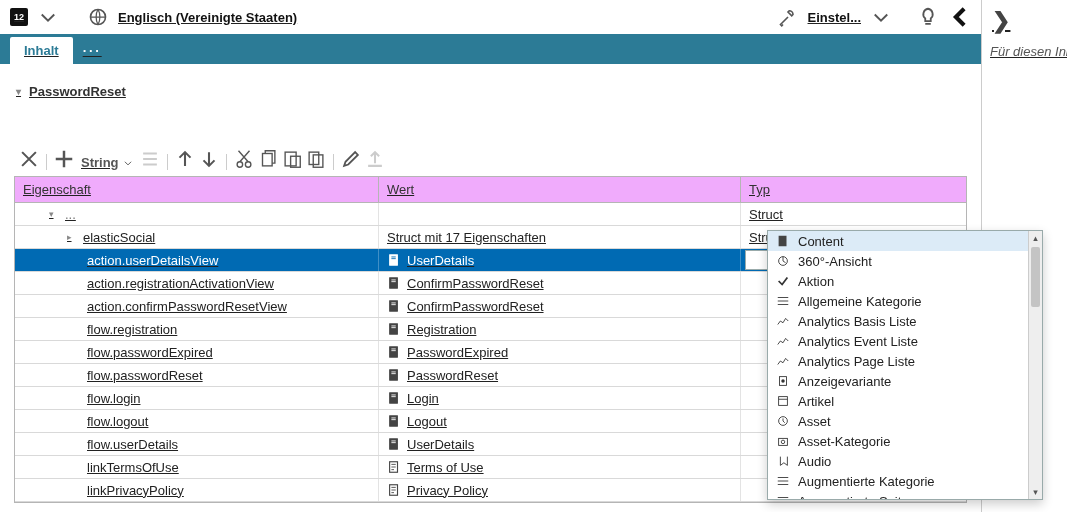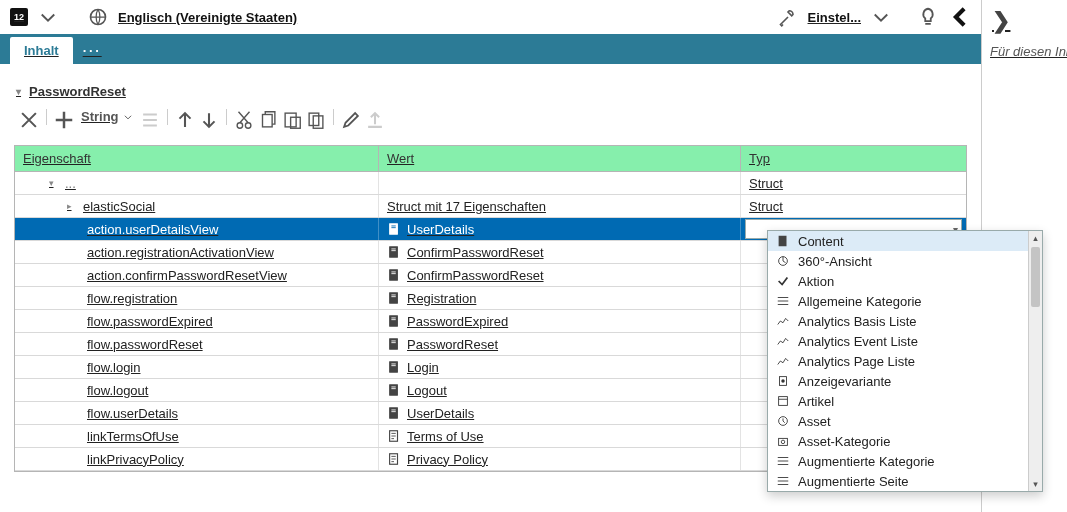--- a/index.html
+++ b/index.html
@@ -18,28 +18,28 @@
 
   .tab-strip { background: #2c7b96; color: #fff; display: flex; align-items: flex-end; height: 30px; padding-left: 10px; gap:2px;}
   .tab { padding: 6px 14px 6px; font-weight: 600; font-size: 13px; cursor: pointer; }
   .tab.active { background: #fff; color: #2c7b96; border-top-left-radius: 2px; border-top-right-radius:2px;}
   .tab-more { color: #fff; padding: 6px 8px; cursor:pointer; font-weight:bold; letter-spacing:2px;}
 
   .content-area { flex:1; overflow:auto; padding: 14px 14px 0; }
   .panel-header { display:flex; align-items:center; gap:8px; font-weight:600; color:#333; padding: 6px 2px 10px;}
   .panel-header .chev { color:#888; font-size:10px;}
 
-  .toolbar { display:flex; align-items:flex-start; gap:2px; padding: 0 4px 14px; color:#555;}
+  .toolbar { display:flex; align-items:flex-end; gap:2px; padding: 0 4px 6px; color:#555;margin-top:39px;}
   .toolbar .sep { width:1px; height:16px; background:#ccc; margin:0 4px;}
   .toolbar .tbtn { width:22px; height:22px; display:inline-flex; align-items:center; justify-content:center; cursor:pointer; color:#555; border-radius:2px;}
   .toolbar .tbtn.disabled { color:#ccc; cursor:default;}
   .toolbar .string-btn { display:inline-flex; align-items:center; gap:4px; font-weight:600; padding:0 4px; cursor:pointer;}
 
   .grid { border:1px solid #b5b5b5; }
-  .ghead { display:flex; background:#86efac; color:#333; border-bottom:1px solid #b5b5b5;}
+  .ghead { display:flex; background:#f0abfc; color:#333; border-bottom:1px solid #b5b5b5;}
   .gcol { padding:5px 8px; border-right:1px solid #b5b5b5;}
   .gcol:last-child { border-right:none;}
   .c-prop { flex: 0 0 364px; }
   .c-val  { flex: 0 0 362px; }
   .c-type { flex: 1; }
 
   .grow { display:flex; border-bottom:1px solid #d9d9d9; background:#fff; align-items:center; min-height:22px;}
   .grow .cell { padding:3px 8px; border-right:1px solid #e3e3e3; display:flex; align-items:center; gap:6px; height:22px; white-space:nowrap; overflow:hidden;}
   .grow .cell:last-child{border-right:none;}
   .grow.sel { background:#006ab3; color:#fff;}
@@ -507,20 +507,28 @@
           <svg viewBox="0 0 16 16">
             <rect x="3" y="5" width="10" height="8" fill="none" stroke="#333"></rect>
             <circle cx="8" cy="9" r="2" fill="none" stroke="#333"></circle>
           </svg>
         </span>
         <span>Asset-Kategorie</span>
       </div>
       <div class="dropdown-item">
         <span class="ico">
           <svg viewBox="0 0 16 16">
+            <path d="M5 3v10l4-3 4 3V3" fill="none" stroke="#333"></path>
+          </svg>
+        </span>
+        <span>Audio</span>
+      </div>
+      <div class="dropdown-item">
+        <span class="ico">
+          <svg viewBox="0 0 16 16">
             <path d="M2 4h12M2 8h12M2 12h12" stroke="#333"></path>
           </svg>
         </span>
         <span>Augmentierte Kategorie</span>
       </div>
       <div class="dropdown-item">
         <span class="ico">
           <svg viewBox="0 0 16 16">
             <path d="M2 4h12M2 8h12M2 12h12" stroke="#333"></path>
           </svg>

